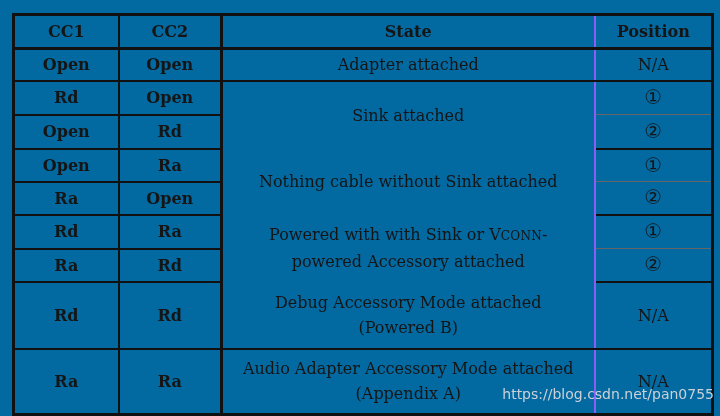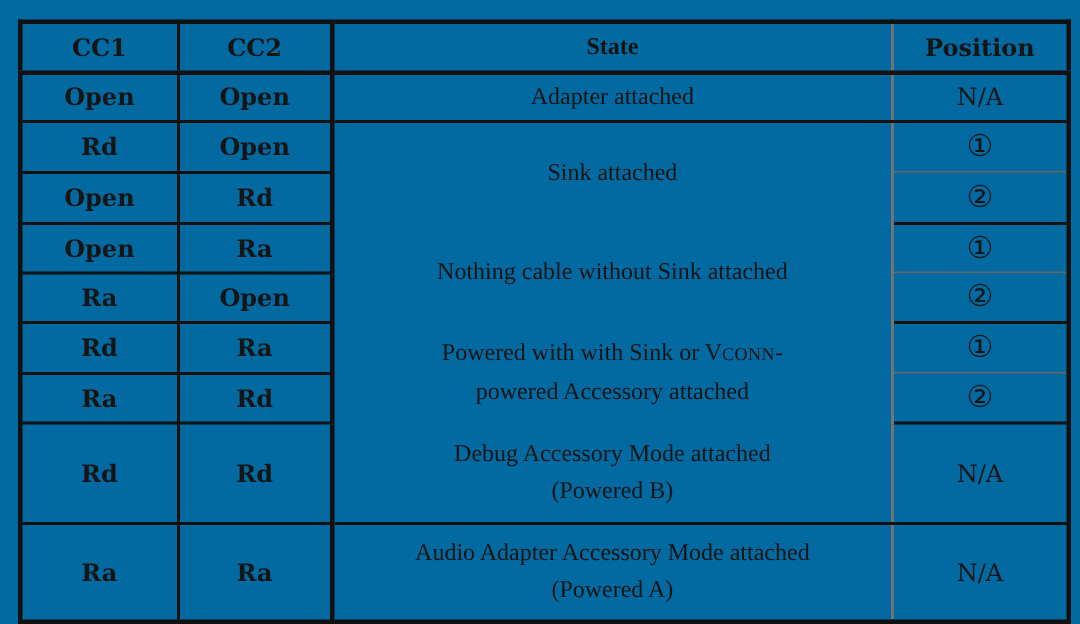--- a/index.html
+++ b/index.html
@@ -37,21 +37,21 @@
     font-size: 16px;
     overflow: hidden;
   }
   th {
     font-weight: bold;
     border-bottom: 3px solid #111111;
   }
   
   .v-cc1 { border-right: 2px solid #111111; }
   .v-cc2 { border-right: 3px solid #111111; }
-  .v-state { border-right: 2px solid #737373; font-family: Liberation Serif, serif; }
+  .v-state { border-right: 2px solid #8b5cf6; }
 
   
   tr.h-head { height: 34px; }
   tr.h-32 { height: 32px; }
   tr.h-33 { height: 33px; }
   tr.h-34 { height: 34px; }
   tr.h-67 { height: 67px; }
   tr.h-66 { height: 66px; }
 
   
@@ -168,20 +168,21 @@
         <div class="sline">(Powered B)</div>
       </td>
       <td class="pos">N/A</td>
     </tr>
 
     <tr class="h-66">
       <td class="cc v-cc1">Ra</td>
       <td class="cc v-cc2">Ra</td>
       <td class="state v-state">
         <div class="sline">Audio Adapter Accessory Mode attached</div>
-        <div class="sline">(Powered A)</div>
+        <div class="sline">(Appendix A)</div>
       </td>
       <td class="pos">N/A</td>
     </tr>
   </tbody>
     </table>
 
+  <div id="watermark">https://blog.csdn.net/pan0755</div>
 </div>
 
 </body></html>

